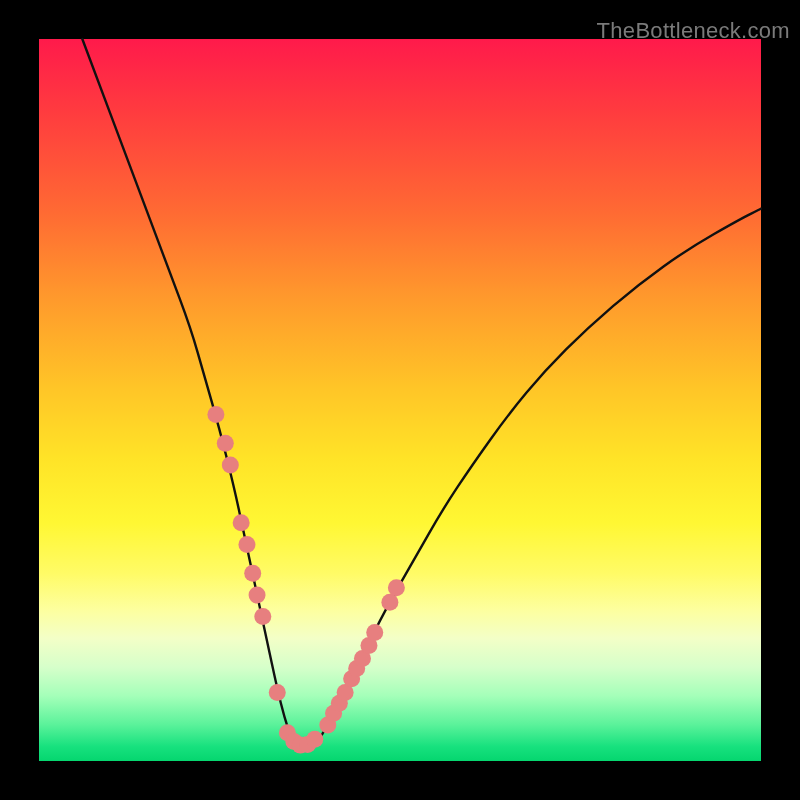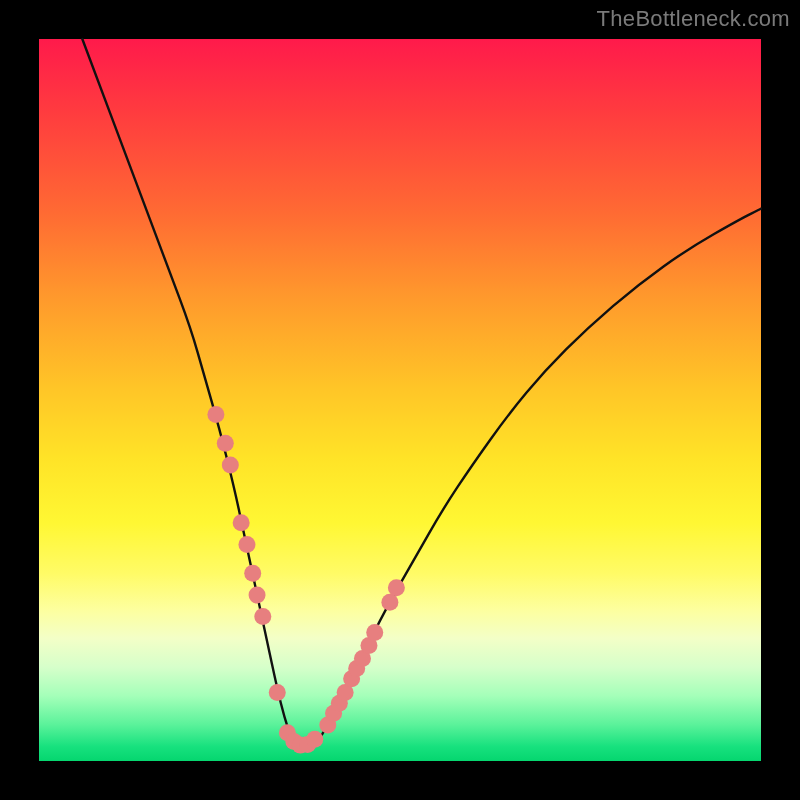--- a/index.html
+++ b/index.html
@@ -37,21 +37,21 @@
       #f3ffc7 83%,
       #d6ffca 87%,
       #a4ffb9 91%,
       #5af29a 95%,
       #17e17e 98%,
       #05d66f 100%
     );
   }
   .watermark {
     position: absolute;
-    top: 6px;
+    top: 18px;
     right: 10px;
     color: #7a7a7a;
     font-size: 22px;
     font-weight: 500;
     letter-spacing: 0.3px;
   }
   svg.curve {
     position: absolute;
     left: 0;
     top: 0;

